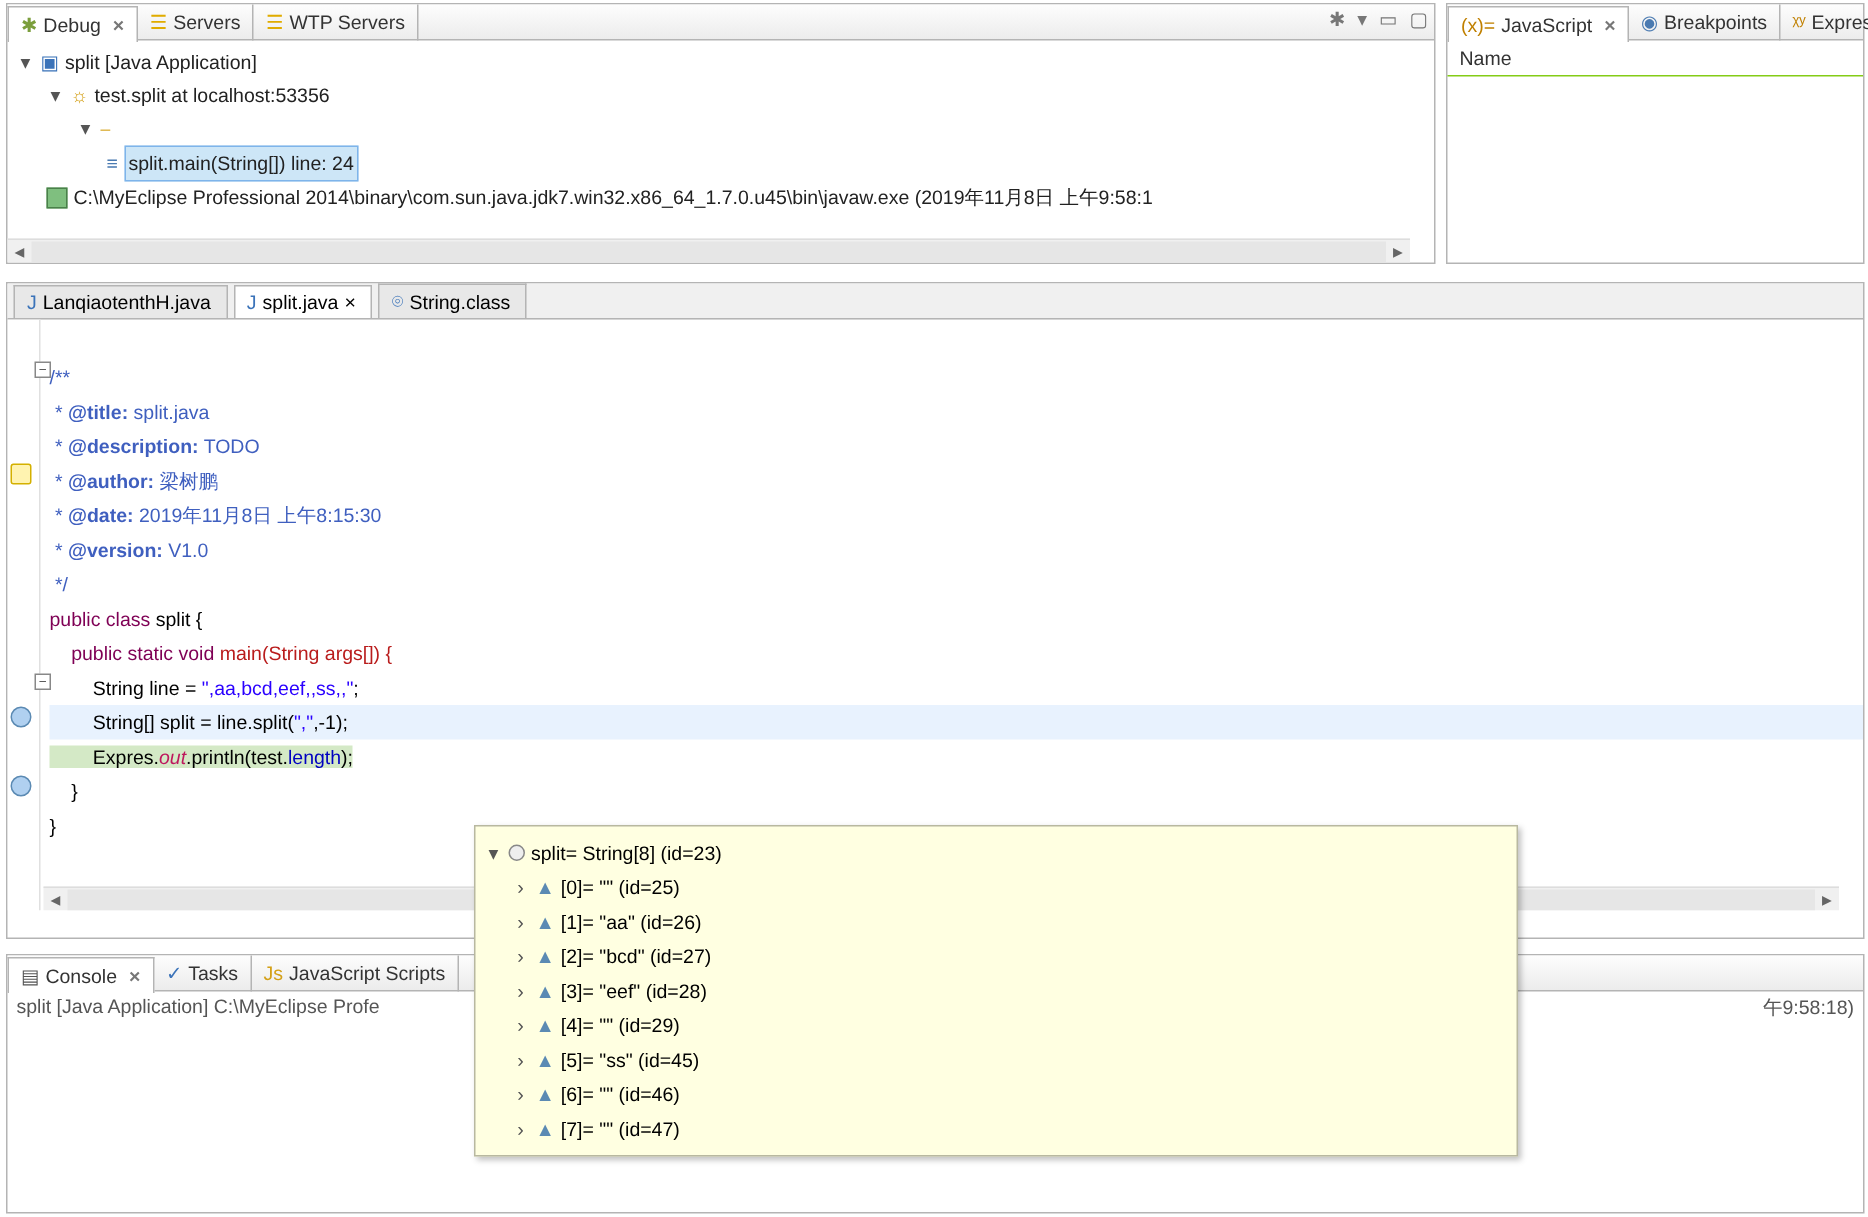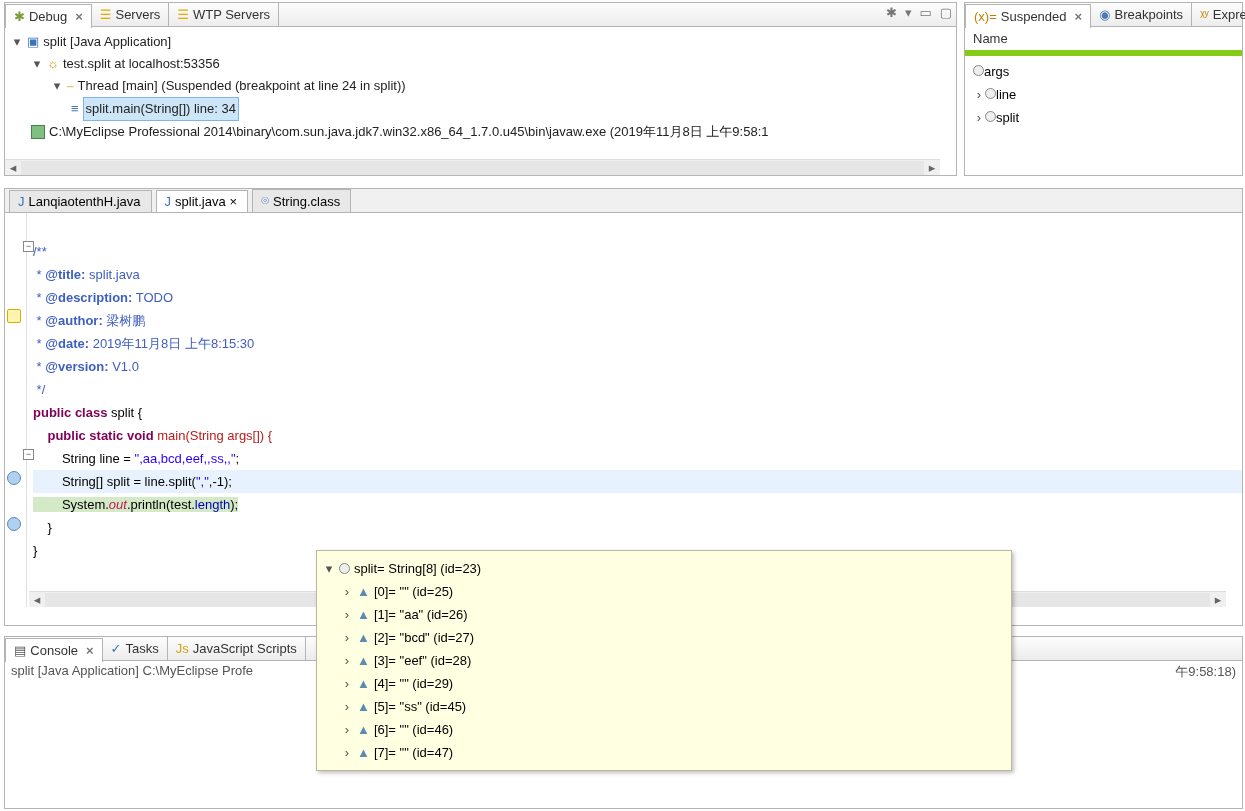--- a/index.html
+++ b/index.html
@@ -16,32 +16,32 @@
 .sel{background:#cde6f7;border:1px solid #7eb4ea;padding:0 2px}
 .editor-tabs{border-bottom:1px solid #b4b4b4;height:24px;display:flex;align-items:flex-end;background:#f0f0f0}
 .etab{background:#e8e8e8;border:1px solid #b4b4b4;border-bottom:none;padding:3px 10px 3px 8px;margin-left:4px;display:flex;align-items:center;gap:4px;cursor:default}
 .etab.active{background:#fff}
 .code{font-family:Consolas,"Courier New",monospace;font-size:15px;line-height:23px;padding:4px 0 0 4px;position:relative}
 .code .ln{white-space:pre}
 .gutter{position:absolute;left:0;top:0;bottom:0;width:22px;border-right:1px solid #e0e0e0;background:#fff}
 .code-inner{margin-left:24px}
 .hl-line{background:#e8f2fe}
 .exec-line{background:#d4e9c6}
-.kw{color:#7f0055;font-weight:bold}
+.kw{color:#7f0055;font-weight:normal}
 .jd{color:#3f5fbf}
 .jdtag{font-weight:bold}
 .str{color:#2a00ff}
 .fld{color:#be185d;font-style:italic}
 .met{color:#b91c1c}
 .lit{color:#0000c0}
 .hover{position:absolute;left:316px;top:550px;width:696px;background:#ffffe1;border:1px solid #b8b8a0;box-shadow:2px 2px 4px rgba(0,0,0,.25);font-family:Consolas,monospace;font-size:14px}
 .hover .htree{padding:6px 6px;line-height:23px}
 .hover .row{display:flex;align-items:center;gap:4px}
 .hover .bottom{border-top:1px solid #ccc;padding:6px 10px;font-family:Consolas,monospace;background:#ffffe1;position:relative}
-.var-pane .hdr{padding:4px 8px;font-weight:normal;color:#333;border-bottom:6px solid #84cc16}
+.var-pane .hdr{padding:4px 8px;font-weight:normal;color:#333;border-bottom:1px solid #84cc16}
 .var-pane .vtree{padding:4px 8px;line-height:23px}
 .bug-icon{color:#7b9e3c}
 .srv-icon{color:#e0ac00}
 .j-icon{color:#3b73b9}
 .thr-icon{color:#d4a017}
 .stack-icon{color:#4a7ab1}
 .proc-icon{width:14px;height:14px;display:inline-block;background:#7fbf7f;border:1px solid #4a804a}
 .circle{width:11px;height:11px;border-radius:50%;border:1px solid #888;display:inline-block;background:#eee}
 .tri{color:#5b8ab3}
 .sbh{position:absolute;left:0;right:16px;bottom:0;height:16px;background:#f0f0f0;border-top:1px solid #ddd;display:flex;align-items:center}
@@ -82,60 +82,54 @@
         <span>split [Java Application]</span>
       </div>
     <div class="row" style="padding-left:20px">
         <span class="tw">▾</span>
         <span class="thr-icon">☼</span>
         <span>test.split at localhost:53356</span>
       </div>
     <div class="row" style="padding-left:40px">
         <span class="tw">▾</span>
         <span class="thr-icon">⎯</span>
-        <span>Thread [main] (Suspended (breakpoint at line 24 in split))</span>
       </div>
     <div class="row" style="padding-left:60px">
         <span class="stack-icon">≡</span>
-        <span class="sel">split.main(String[]) line: 34</span>
+        <span class="sel">split.main(String[]) line: 24</span>
       </div>
     <div class="row" style="padding-left:20px">
         <span class="proc-icon"></span>
         <span>C:\MyEclipse Professional 2014\binary\com.sun.java.jdk7.win32.x86_64_1.7.0.u45\bin\javaw.exe (2019年11月8日 上午9:58:1</span>
       </div>
   </div>
   <div class="sbh">
       <span class="ar">◂</span>
       <div class="track"></div>
       <span class="ar">▸</span>
     </div>
 </div>
 
 <div class="pane var-pane" style="left:964px;top:2px;width:279px;height:174px">
   <div class="tabbar">
     <div class="tab active">
         <span style="color:#c08000">(x)=</span>
-        <span>Suspended</span>
+        <span>JavaScript</span>
         <span class="close">×</span>
       </div>
     <div class="tab">
         <span style="color:#4a7ab1">◉</span>
         <span>Breakpoints</span>
       </div>
     <div class="tab" style="border-right:none">
         <span style="color:#c08000">ᵡʸ</span>
         <span>Expres</span>
       </div>
   </div>
   <div class="hdr">Name</div>
-  <div class="vtree">
-    <div class="row"><span style="width:12px"></span><span class="circle"></span><span>args</span></div>
-    <div class="row"><span class="tw">›</span><span class="circle"></span><span>line</span></div>
-    <div class="row"><span class="tw">›</span><span class="circle"></span><span>split</span></div>
-  </div>
 </div>
 
 <div class="pane" style="left:4px;top:188px;width:1239px;height:438px">
   <div class="editor-tabs">
     <div class="etab">
         <span class="j-icon">J</span>
         <span>LanqiaotenthH.java</span>
       </div>
     <div class="etab active">
         <span class="j-icon">J</span>
@@ -161,21 +155,21 @@
       <div class="ln jd"> * <span class="jdtag">@title:</span> split.java</div>
       <div class="ln jd"> * <span class="jdtag">@description:</span> TODO</div>
       <div class="ln jd"> * <span class="jdtag">@author:</span> 梁树鹏</div>
       <div class="ln jd"> * <span class="jdtag">@date:</span> 2019年11月8日 上午8:15:30</div>
       <div class="ln jd"> * <span class="jdtag">@version:</span> V1.0</div>
       <div class="ln jd"><span> */</span></div>
       <div class="ln"><span class="kw">public class </span><span>split {</span></div>
       <div class="ln"><span class="kw">    public static void </span><span class="met">main(String args[]) {</span></div>
       <div class="ln"><span>        String line = </span><span class="str">",aa,bcd,eef,,ss,,"</span><span>;</span></div>
       <div class="ln hl-line"><span>        String[] split = line.split(</span><span class="str">","</span><span>,-1);</span></div>
-      <div class="ln"><span class="exec-line"><span>        System.</span><span class="fld">out</span><span>.println(test.</span><span class="lit">length</span><span>);</span></span></div>
+      <div class="ln"><span class="exec-line"><span>        Expres.</span><span class="fld">out</span><span>.println(test.</span><span class="lit">length</span><span>);</span></span></div>
       <div class="ln">    }</div>
       <div class="ln">}</div>
     </div>
     <div class="sbh" style="left:24px">
         <span class="ar">◂</span>
         <div class="track"></div>
         <span class="ar">▸</span>
       </div>
   </div>
 </div>

